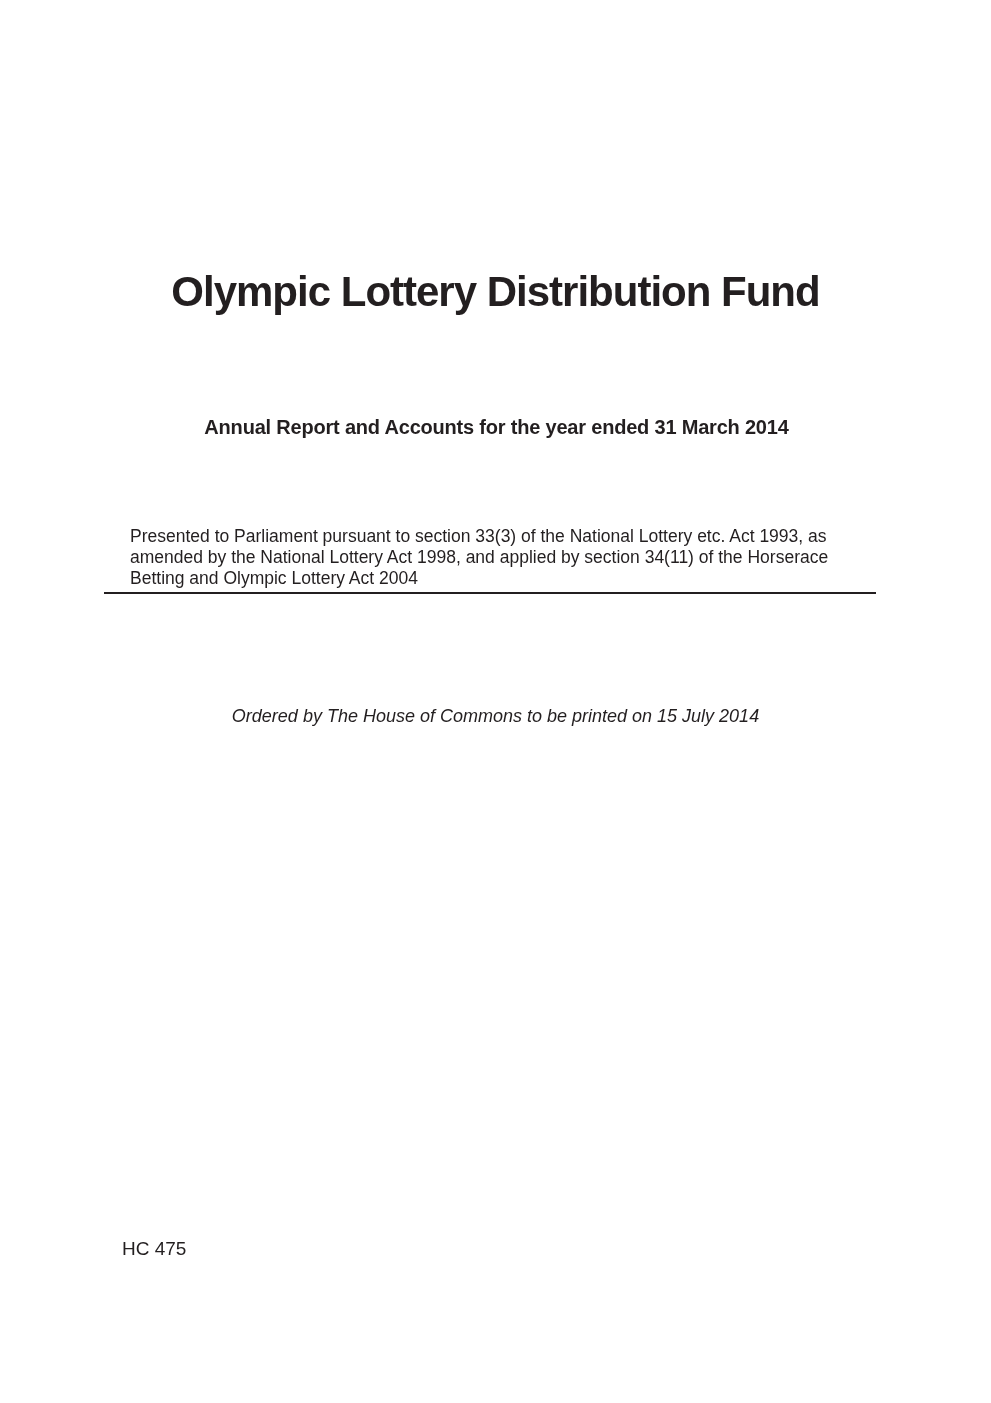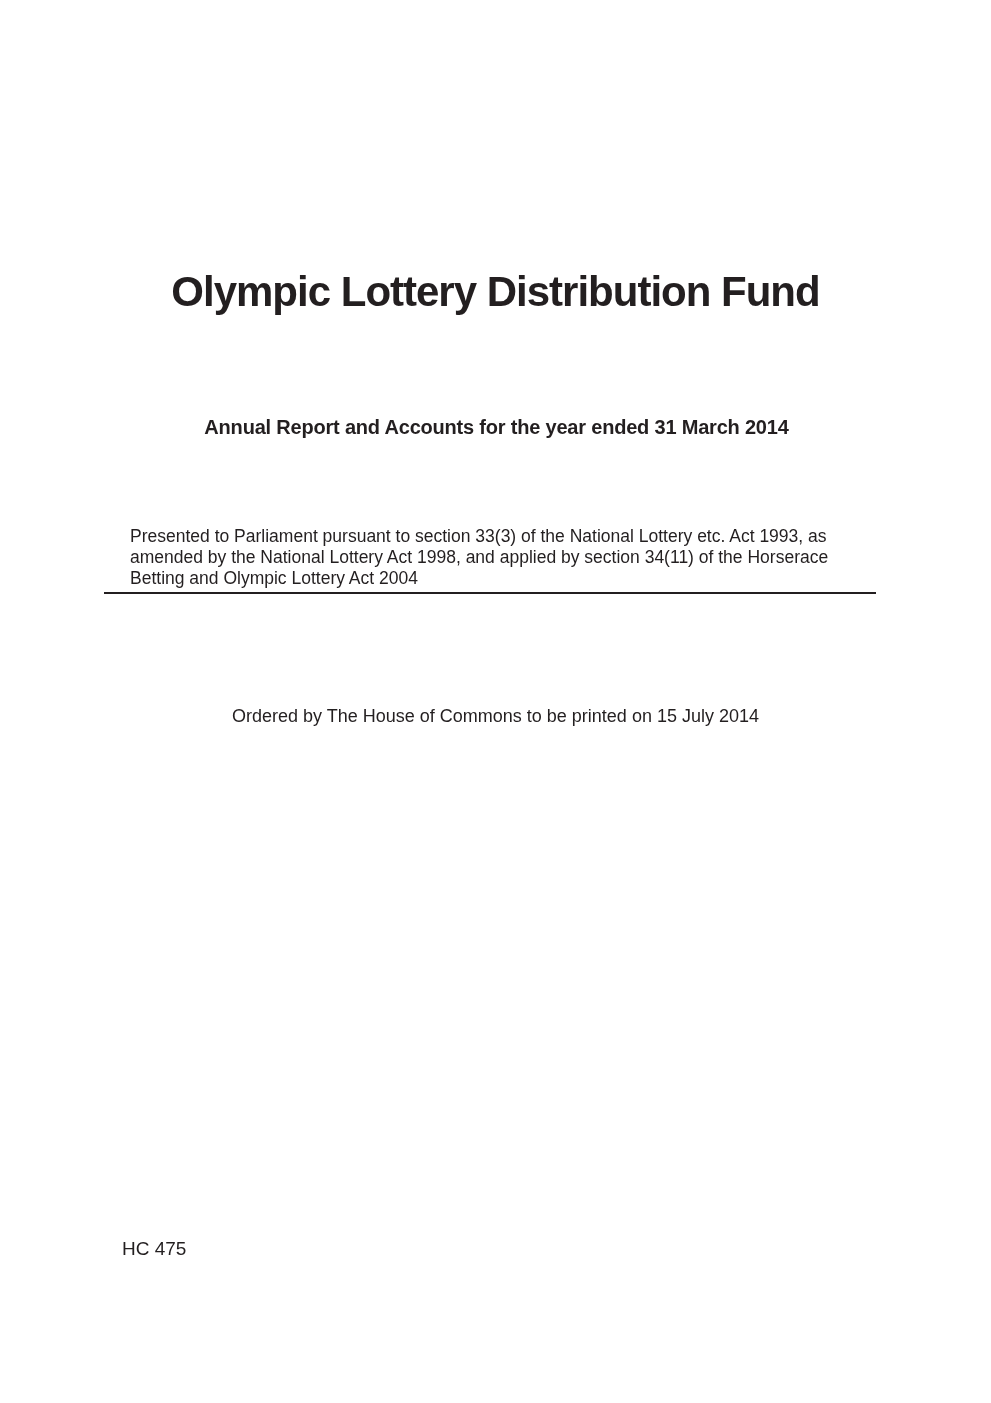--- a/index.html
+++ b/index.html
@@ -55,20 +55,21 @@
     height: 2px;
     background: #231f20;
   }
   .ordered-line {
     position: absolute;
     top: 706px;
     left: 0;
     width: 991px;
     text-align: center;
     font-size: 18px;
+    font-style: italic;
   }
   .hc-number {
     position: absolute;
     top: 1238px;
     left: 122px;
     font-size: 19px;
   }
 </style>
 </head>
 <body>

